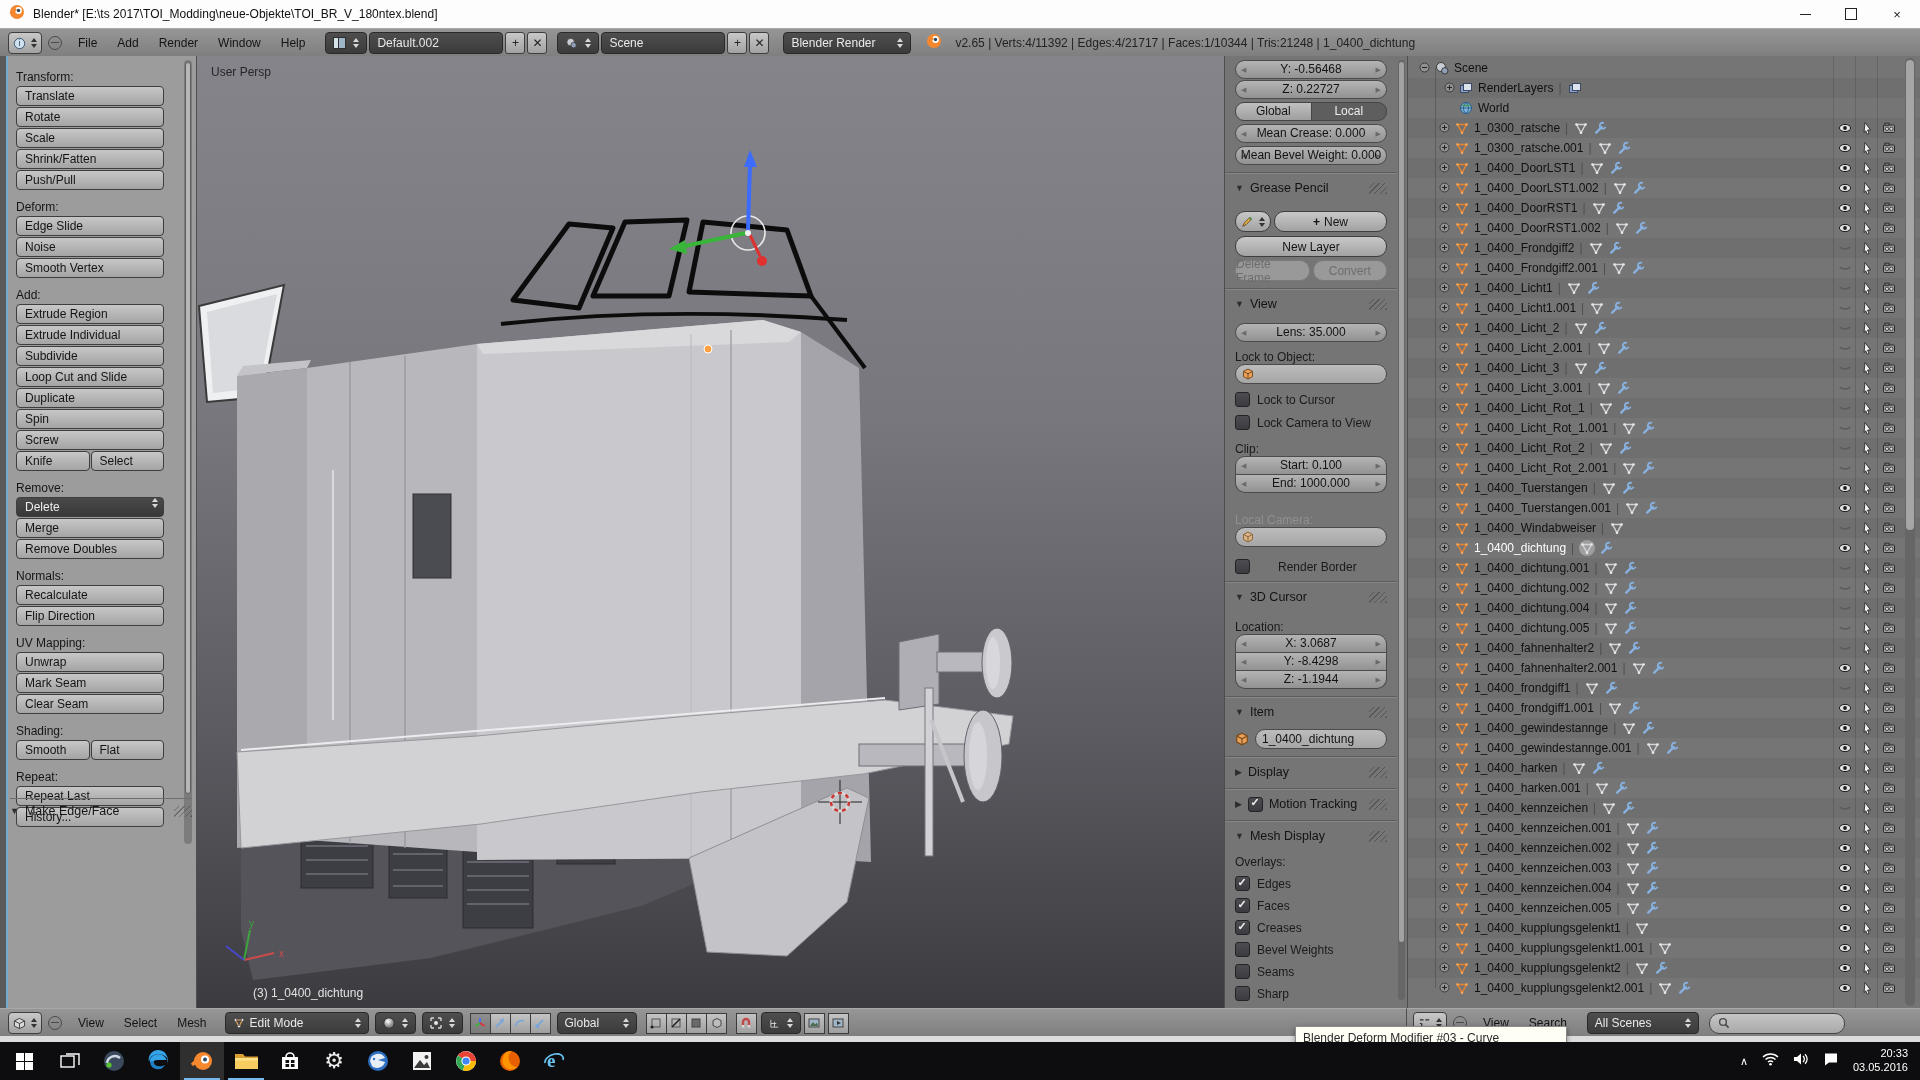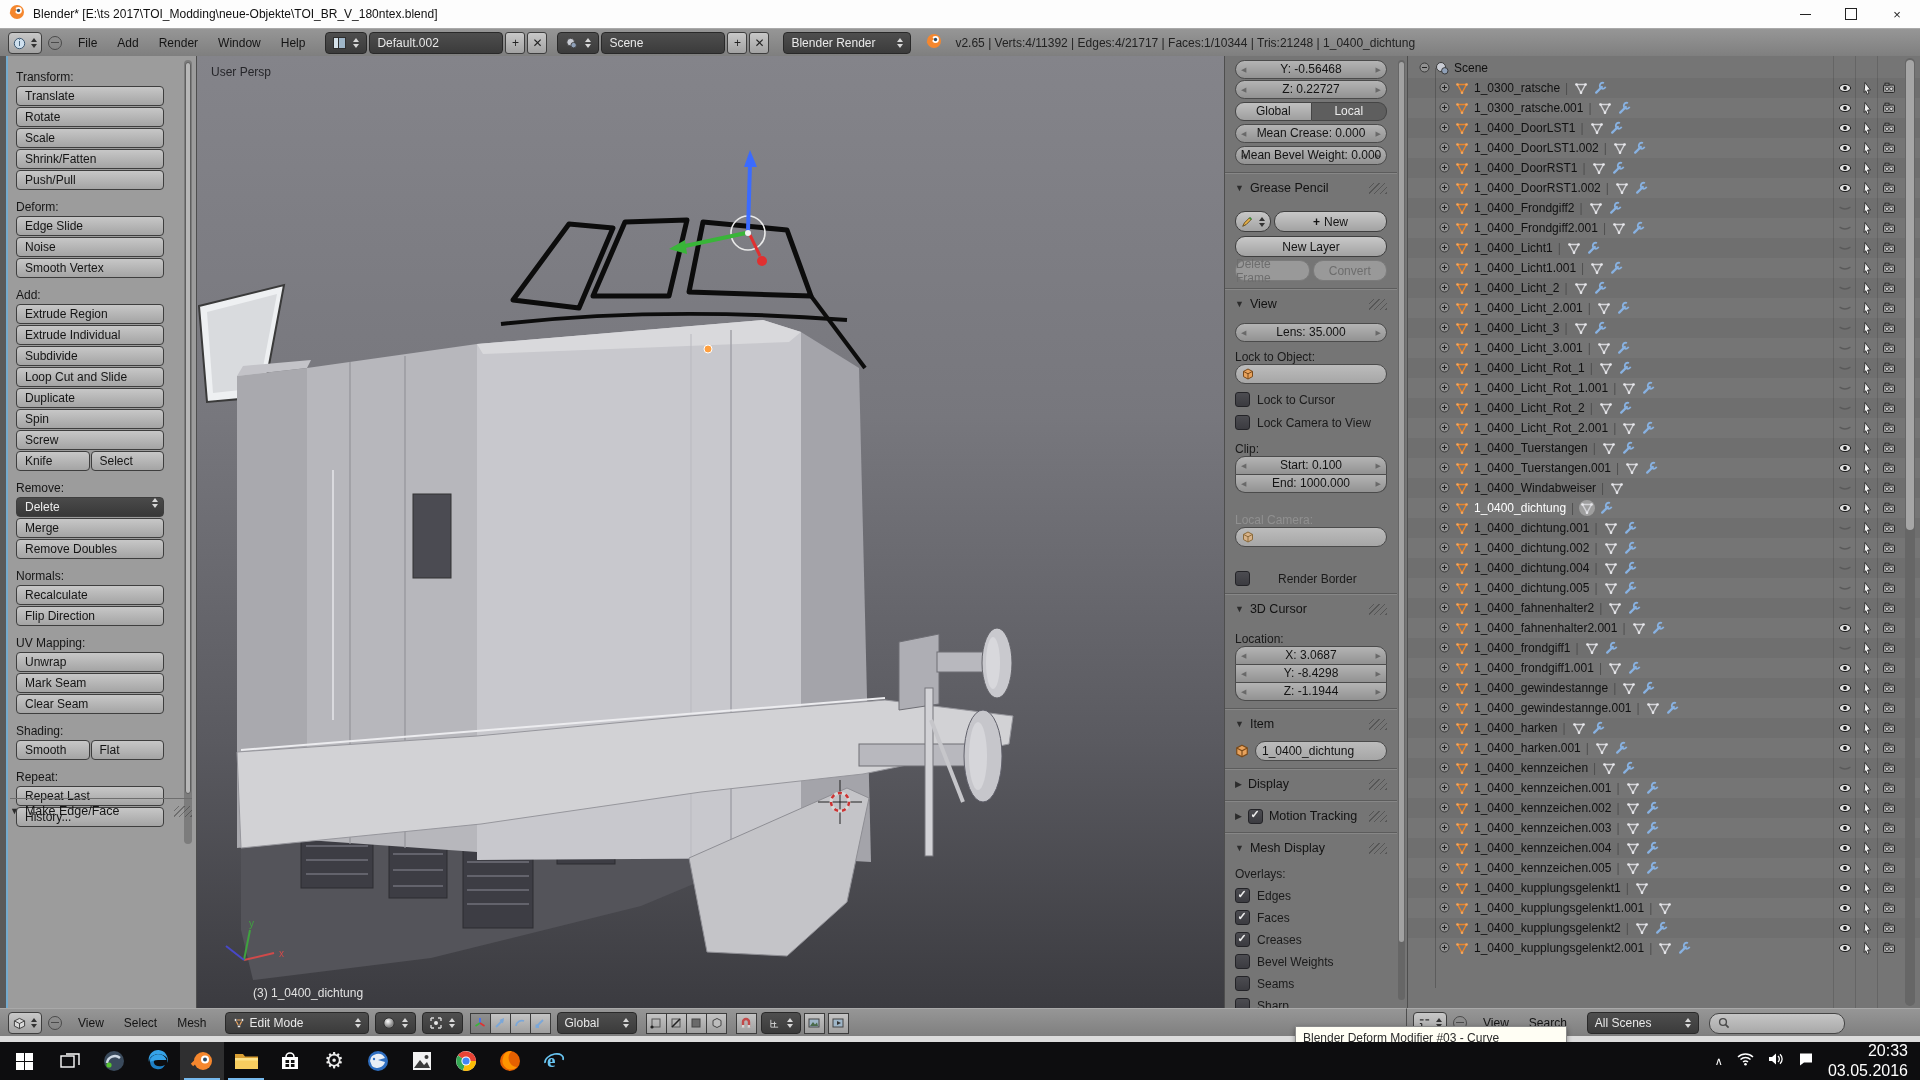--- a/index.html
+++ b/index.html
@@ -120,21 +120,21 @@
   #taskbar{position:absolute;left:0;top:1042px;width:1920px;height:38px;background:#0d0d0f;z-index:50;display:flex;align-items:stretch;}
   #startbtn{width:48px;display:flex;align-items:center;justify-content:center;}
   #searchbox{width:320px;background:#4d4d52;display:flex;align-items:center;gap:10px;padding:0 12px;margin:0;}
   #searchbox .ring{width:15px;height:15px;border-radius:50%;border:2px solid #e8e8e8;flex:none;}
   #searchbox .stext{font-size:13px;color:#d6d6d6;white-space:nowrap;}
   .tbcell{width:44px;display:flex;align-items:center;justify-content:center;position:relative;}
   .tbcell.active{background:rgba(255,255,255,.14);}
   .tbcell .runline{position:absolute;left:4px;right:4px;bottom:0;height:2px;background:#76b9ed;}
   #tray{margin-left:auto;display:flex;align-items:center;gap:14px;padding-right:12px;}
   #tray .chev{color:#fff;font-size:11px;}
-  #clock{text-align:right;color:#fff;font-size:16px;line-height:1.25;}
+  #clock{text-align:right;color:#fff;font-size:11px;line-height:1.25;}
 </style>
 </head>
 <body>
 
 <div id="app">
 
   <div id="titlebar">
     <span class="ticon">
       <svg width="16" height="16" viewBox="0 0 16 16">
           <circle cx="8" cy="8" r="7" fill="#f5872e"></circle>
@@ -494,21 +494,21 @@
         <div class="nlabel" style="margin-top:12px;">Clip:</div>
         <div class="sl top">Start: 0.100</div>
         <div class="sl bot">End: 1000.000</div>
         <div class="nlabel dis" style="margin-top:20px;">Local Camera:</div>
         <div class="objfield">
           <svg width="12" height="12" viewBox="0 0 12 12">
               <path d="M6,1 L10.5,3.4 L10.5,8.6 L6,11 L1.5,8.6 L1.5,3.4 Z" fill="#d8b288" stroke="#8a6a3a"></path>
               <path d="M1.5,3.4 L6,5.8 L10.5,3.4 M6,5.8 V11" fill="none" stroke="#8a6a3a"></path>
             </svg>
         </div>
-        <div class="chkrow" style="margin-top:24px;gap:28px;">
+        <div class="chkrow" style="margin-top:12px;gap:28px;">
             <span class="chk"></span>
             <span>Render Border</span>
           </div>
         <div class="psep"></div>
         <div class="phead">
           <span class="tri">▼</span>
             <span>3D Cursor</span>
             <span class="hatch"></span>
         </div>
         <div class="nlabel" style="margin-top:14px;">Location:</div>
@@ -594,20 +594,50 @@
                 <circle cx="5.5" cy="5.5" r="4.5" fill="#919191" stroke="#3a3a3a"></circle>
                 <path d="M3,5.5 H8" stroke="#232323" stroke-width="1"></path>
               </svg></span>
             <span class="ico" style="margin-left:26px;">
               <svg width="14" height="14" viewBox="0 0 14 14">
                 <circle cx="6" cy="6" r="4.5" fill="#c9ccd4" stroke="#3a3a3a"></circle>
                 <circle cx="9.8" cy="9.8" r="3.2" fill="#8fa0b8" stroke="#3a3a3a"></circle>
               </svg>
             </span>
             <span class="nm">Scene</span>
+          </div>
+          <div class="orow alt">
+            <span class="exp" style="left:36px;"><svg width="11" height="11" viewBox="0 0 11 11">
+                <circle cx="5.5" cy="5.5" r="4.5" fill="#919191" stroke="#3a3a3a"></circle>
+                <path d="M3,5.5 H8 M5.5,3 V8" stroke="#232323" stroke-width="1"></path>
+              </svg></span>
+            <span class="ico" style="margin-left:50px;">
+              <svg width="14" height="14" viewBox="0 0 14 14">
+                <rect x="1.5" y="4.5" width="8" height="7" fill="#8fa3c8" stroke="#3a4a66"></rect>
+                <rect x="4.5" y="2.5" width="8" height="7" fill="#dde4ee" stroke="#3a4a66"></rect>
+              </svg>
+            </span>
+            <span class="nm">RenderLayers</span>
+            <span class="pipe">|</span>
+            <span class="ico">
+              <svg width="14" height="14" viewBox="0 0 14 14">
+                <rect x="1.5" y="4.5" width="8" height="7" fill="#8fa3c8" stroke="#3a4a66"></rect>
+                <rect x="4.5" y="2.5" width="8" height="7" fill="#dde4ee" stroke="#3a4a66"></rect>
+              </svg>
+            </span>
+          </div>
+          <div class="orow">
+            <span class="ico" style="margin-left:50px;">
+              <svg width="14" height="14" viewBox="0 0 14 14">
+                <circle cx="7" cy="7" r="5.5" fill="#7fb5e0" stroke="#2a5a86"></circle>
+                <path d="M1.5,7 H12.5 M7,1.5 a7,7 0 0,1 0,11 M7,1.5 a7,7 0 0,0 0,11" fill="none" stroke="#2a5a86" stroke-width=".9"></path>
+                <path d="M3,4 q2,2 4,0 q2,2 4,0" fill="none" stroke="#4a9a5a" stroke-width="1.2"></path>
+              </svg>
+            </span>
+            <span class="nm">World</span>
           </div>
           <div class="orow alt">
             <span class="exp" style="left:31px;"><svg width="11" height="11" viewBox="0 0 11 11">
                 <circle cx="5.5" cy="5.5" r="4.5" fill="#919191" stroke="#3a3a3a"></circle>
                 <path d="M3,5.5 H8 M5.5,3 V8" stroke="#232323" stroke-width="1"></path>
               </svg></span>
             <span class="ico" style="margin-left:46px;">
               <svg width="14" height="14" viewBox="0 0 14 14">
                 <path d="M2.5,3.5 L11.5,3.5 L7,11.8 Z" fill="none" stroke="#e8832a" stroke-width="1.5"></path>
                 <circle cx="2.5" cy="3.5" r="1.3" fill="#f2a65e"></circle>

